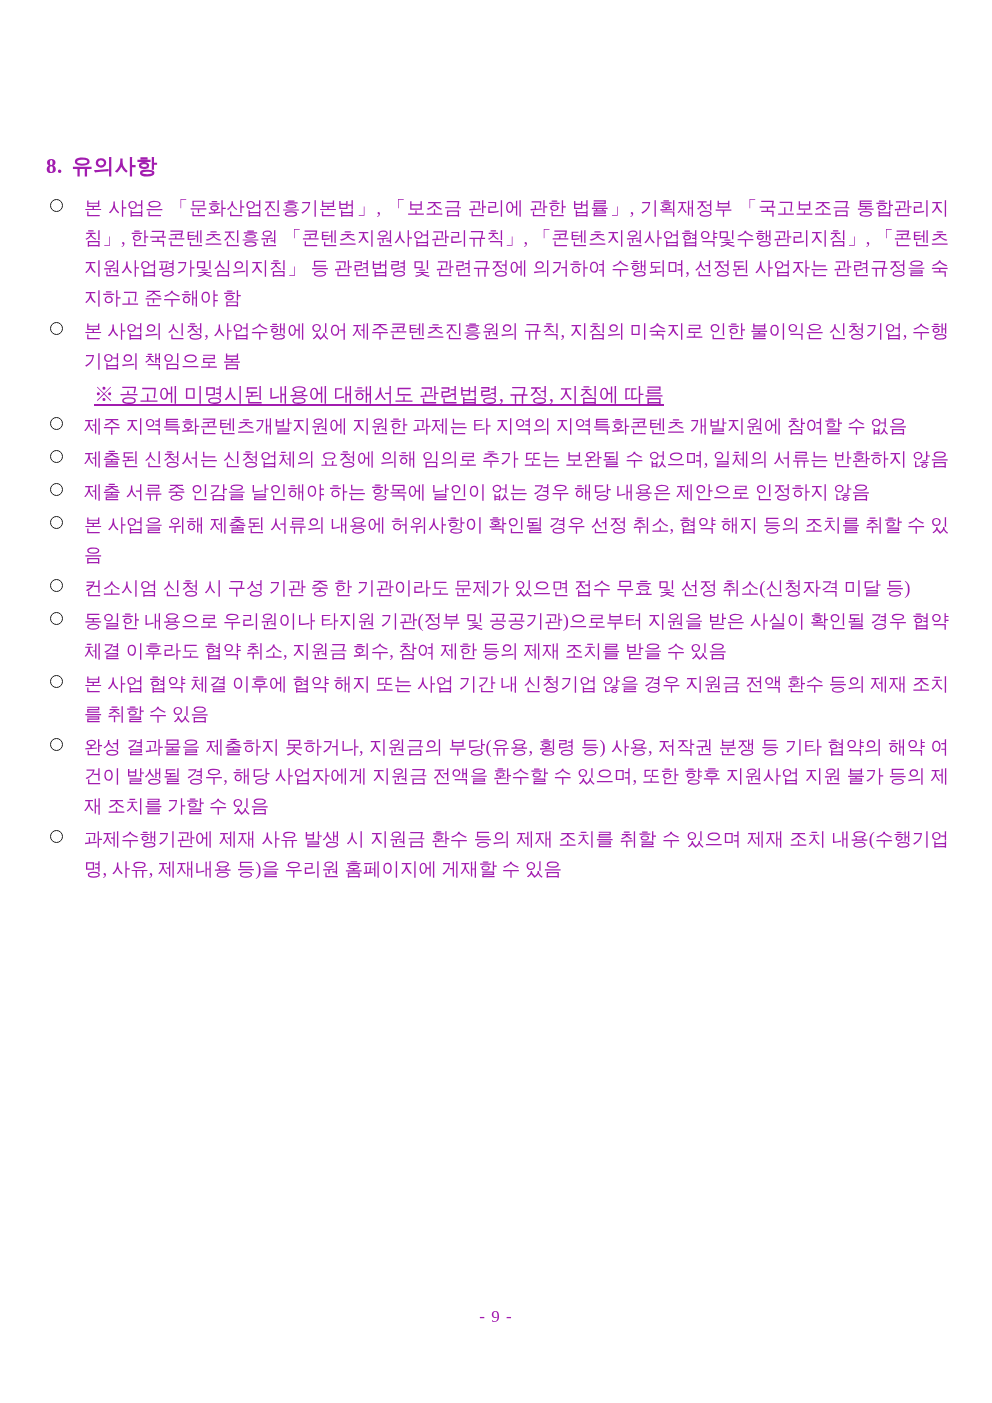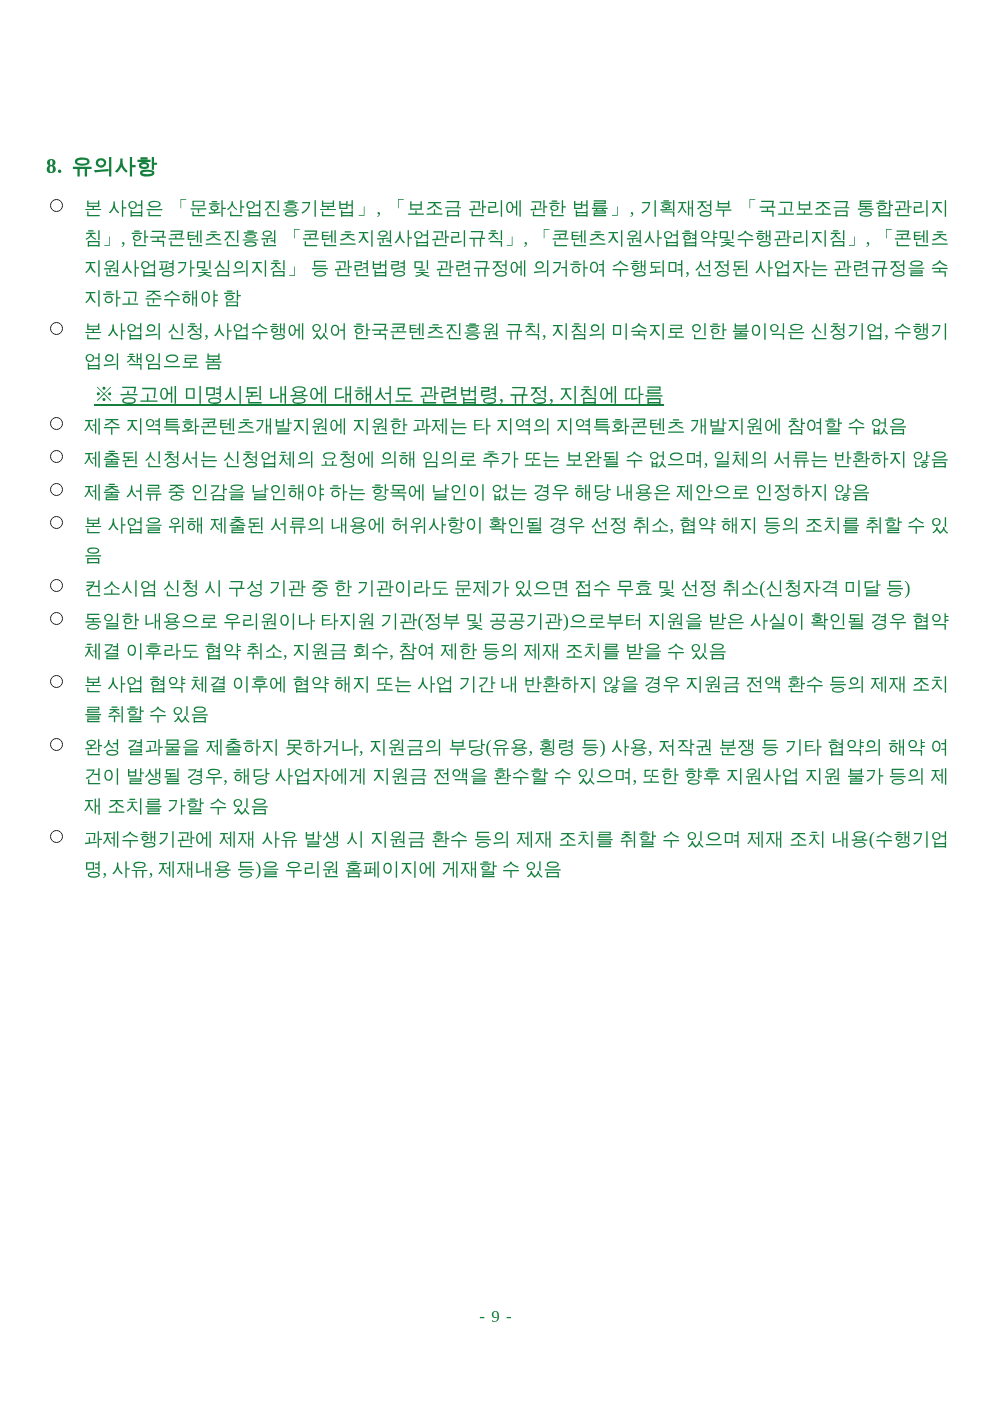--- a/index.html
+++ b/index.html
@@ -7,21 +7,21 @@
     padding: 0;
     background: #ffffff;
   }
   .page {
     position: relative;
     width: 992px;
     height: 1403px;
     margin: 0 auto;
     background: #ffffff;
     font-family: "Liberation Serif", "DejaVu Serif", serif;
-    color: #15803d;
+    color: #a21caf;
     box-sizing: border-box;
     overflow: hidden;
   }
   .content {
     position: absolute;
     left: 44px;
     top: 152px;
     width: 905px;
   }
   .section-title {
@@ -93,21 +93,21 @@
 
     <ul class="items">
 
       <li class="item">
         <span class="bullet"></span>
         <span class="text">본 사업은 「문화산업진흥기본법」, 「보조금 관리에 관한 법률」, 기획재정부 「국고보조금 통합관리지침」,  한국콘텐츠진흥원  「콘텐츠지원사업관리규칙」,  「콘텐츠지원사업협약및수행관리지침」, 「콘텐츠지원사업평가및심의지침」 등 관련법령 및 관련규정에 의거하여 수행되며, 선정된 사업자는 관련규정을 숙지하고 준수해야 함</span>
       </li>
 
       <li class="item">
         <span class="bullet"></span>
-        <span class="text">본 사업의 신청, 사업수행에 있어 한국콘텐츠진흥원 규칙, 지침의 미숙지로 인한 불이익은 신청기업, 수행기업의 책임으로 봄</span>
+        <span class="text">본 사업의 신청, 사업수행에 있어 제주콘텐츠진흥원의 규칙, 지침의 미숙지로 인한 불이익은 신청기업, 수행기업의 책임으로 봄</span>
         <span class="subnote">※ 공고에 미명시된 내용에 대해서도 관련법령, 규정, 지침에 따름</span>
       </li>
 
       <li class="item">
         <span class="bullet"></span>
         <span class="text">제주 지역특화콘텐츠개발지원에 지원한 과제는 타 지역의 지역특화콘텐츠 개발지원에 참여할 수 없음</span>
       </li>
 
       <li class="item">
         <span class="bullet"></span>
@@ -130,21 +130,21 @@
       </li>
 
       <li class="item">
         <span class="bullet"></span>
         <span class="text">동일한 내용으로 우리원이나 타지원 기관(정부 및 공공기관)으로부터 지원을 받은 사실이 확인될 경우 협약체결 이후라도 협약 취소, 지원금 회수, 참여 제한 등의 제재 조치를 받을 수 있음</span>
       </li>
 
 
       <li class="item">
         <span class="bullet"></span>
-        <span class="text">본 사업 협약 체결 이후에 협약 해지 또는 사업 기간 내 반환하지 않을 경우 지원금 전액 환수 등의 제재 조치를 취할 수 있음</span>
+        <span class="text">본 사업 협약 체결 이후에 협약 해지 또는 사업 기간 내 신청기업 않을 경우 지원금 전액 환수 등의 제재 조치를 취할 수 있음</span>
       </li>
 
       <li class="item">
         <span class="bullet"></span>
         <span class="text">완성 결과물을 제출하지 못하거나, 지원금의 부당(유용, 횡령 등) 사용, 저작권 분쟁 등 기타 협약의 해약 여건이 발생될 경우, 해당 사업자에게 지원금 전액을 환수할 수 있으며, 또한 향후 지원사업 지원 불가 등의 제재 조치를 가할 수 있음</span>
       </li>
 
       <li class="item">
         <span class="bullet"></span>
         <span class="text">과제수행기관에 제재 사유 발생 시 지원금 환수 등의 제재 조치를 취할 수 있으며 제재 조치 내용(수행기업명, 사유, 제재내용 등)을 우리원 홈페이지에 게재할 수 있음</span>

